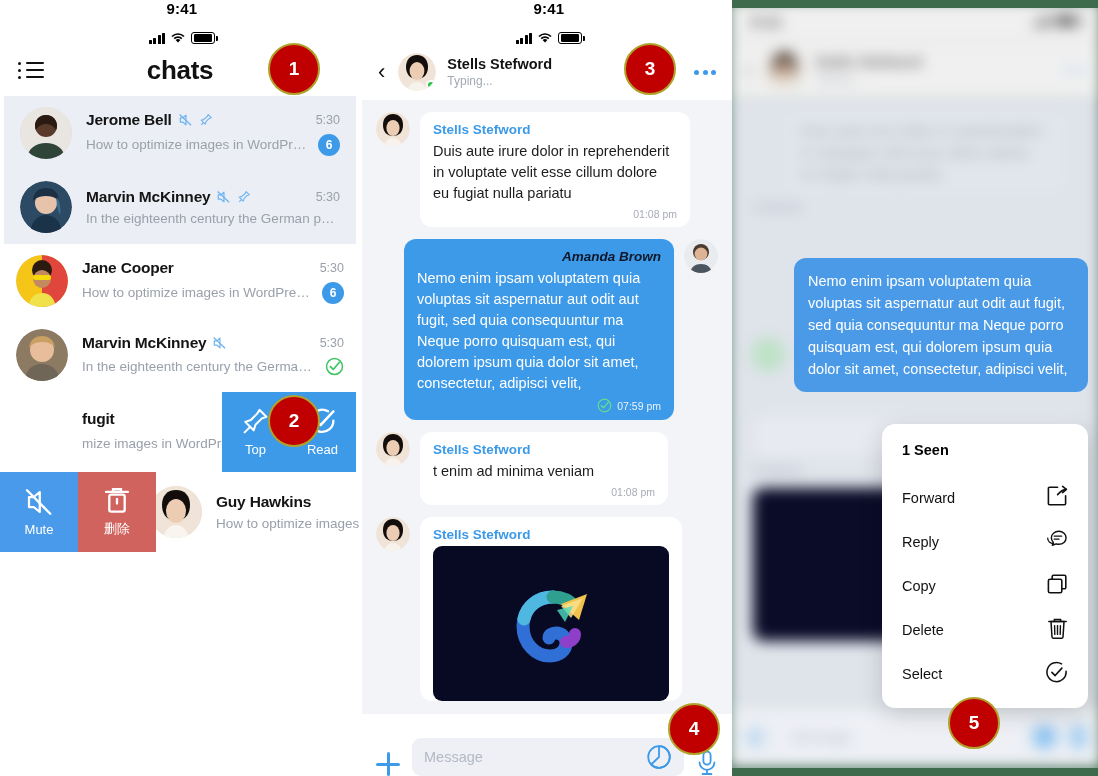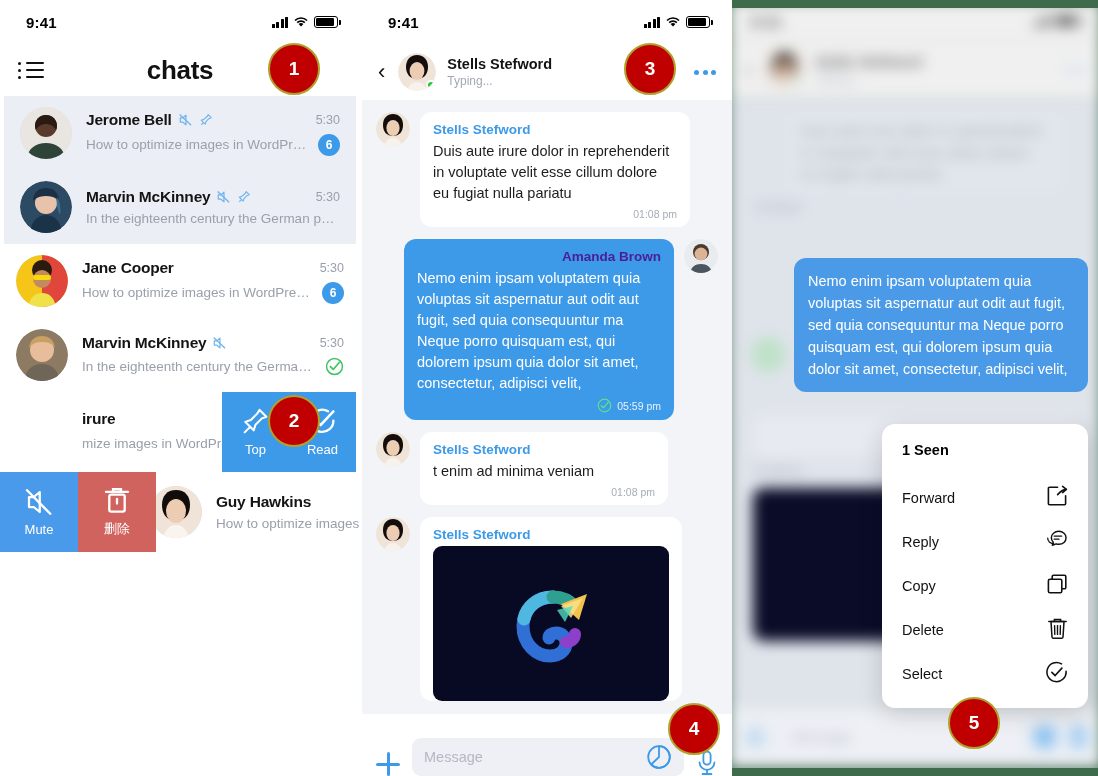--- a/index.html
+++ b/index.html
@@ -15,21 +15,21 @@
   
   .panel { position: absolute; top: 0; height: 776px; overflow: hidden; background: #fff; }
   #panel-left   { left: 0;   width: 360px; }
   #panel-mid    { left: 362px; width: 370px; }
   #panel-right  { left: 732px; width: 366px; background: #2f5d3f; }
 
   
   .statusbar {
     height: 44px; display: flex; align-items: center;
     justify-content: space-between; padding: 0 22px 0 26px;
-    font-size: 15px; font-weight: bold; color: #000;
+    font-size: 15px; font-weight: bold; color: #000; flex-direction: column;
   }
   .status-time { letter-spacing: .2px; font-size: 15px; }
   .status-right { display: flex; align-items: center; gap: 5px; }
   .sig { display: flex; align-items: flex-end; gap: 1.5px; height: 11px; }
   .sig i { display: block; width: 3px; background: #000; border-radius: .5px; }
   .sig i:nth-child(1){height:4px} .sig i:nth-child(2){height:6px}
   .sig i:nth-child(3){height:8.5px} .sig i:nth-child(4){height:11px}
   .batt { width: 24px; height: 12px; border: 1.6px solid #000; border-radius: 3px; position: relative; }
   .batt::after { content:""; position:absolute; right:-3.5px; top:3px; width:2px; height:5px; background:#000; border-radius:0 1px 1px 0;}
   .batt i { position:absolute; left:1.3px; top:1.3px; bottom:1.3px; width: 18px; background:#000; border-radius:1.2px;}
@@ -100,21 +100,21 @@
   .dots { margin-left:auto; display:flex; gap:3.5px; }
   .dots i { width:5px;height:5px;border-radius:50%;background:#3d9ae8;display:block;}
 
   .conv-body { background:#f2f4f8; height: calc(776px - 44px - 56px - 62px); padding: 12px 0 0; position:relative;}
   .msg { display:flex; gap:10px; padding: 0 14px 12px; align-items:flex-start;}
   .msg.out { justify-content:flex-end; }
   .m-av { width:34px;height:34px;border-radius:50%;overflow:hidden;flex:none;}
   .bubble { background:#fff; border-radius:12px; padding:10px 13px 7px; max-width:270px; }
   .bubble.blue { background:#3d9ae8; color:#fff; }
   .b-name { font-size:13.5px; color:#3d9ae8; font-weight:600; margin-bottom:4px;}
-  .bubble.blue .b-name { color:#4c1d95; text-align:right; font-weight:700;}
+  .bubble.blue .b-name { color:#0f172a; text-align:right; font-weight:700;font-style:italic;}
   .b-text { font-size:14.5px; line-height:21px; color:#1d1d1f; }
   .bubble.blue .b-text { color:#fff; }
   .b-meta { display:flex; align-items:center; justify-content:flex-end; gap:5px; margin-top:4px;}
   .b-time { font-size:10.5px; color:#a6acb7; }
   .bubble.blue .b-time { color:#e8f2fc; }
   .thumb { width:236px;height:155px;border-radius:9px;background:#080a24;margin-top:2px;
            display:flex;align-items:center;justify-content:center;overflow:hidden;}
 
   .composer { height:62px; display:flex; align-items:flex-end; gap:12px; padding:0 14px; background:#fff;}
   .plus { width:24px;height:24px;position:relative;flex:none;}
@@ -304,21 +304,21 @@
             </svg>
           </div>
         </div>
       </div>
 
       <div style="position:relative;height:80px;">
         <div class="peek-row">
           <div style="width:52px;flex:none;"></div>
           <div class="row-body">
             <div class="row-top">
-              <div class="row-name">irure</div>
+              <div class="row-name">fugit</div>
               <div class="row-time" style="margin-left:auto;margin-right:52px;">5:30</div>
             </div>
             <div class="row-bot">
               <div class="row-prev" style="flex:none;">mize images in WordPress...</div>
               <div class="badge wide">99+</div>
             </div>
           </div>
         </div>
         <div class="swipe-right">
           <div class="swipe-cell">
@@ -446,21 +446,21 @@
 
       <div class="msg out">
         <div class="bubble blue">
           <div class="b-name">Amanda Brown</div>
           <div class="b-text">Nemo enim ipsam voluptatem quia voluptas sit aspernatur aut odit aut fugit, sed quia consequuntur ma Neque porro quisquam est, qui dolorem ipsum quia dolor sit amet, consectetur, adipisci velit,</div>
           <div class="b-meta">
             <svg width="15" height="15" viewBox="0 0 22 22">
               <circle cx="11" cy="11" r="9.2" fill="none" stroke="#5de08a" stroke-width="1.8"></circle>
               <path d="M6.2 11.2 9.6 14.4 16.6 6" fill="none" stroke="#5de08a" stroke-width="2" stroke-linecap="round" stroke-linejoin="round"></path>
             </svg>
-            <div class="b-time">05:59 pm</div>
+            <div class="b-time">07:59 pm</div>
           </div>
         </div>
         <div class="m-av">
           <svg viewBox="0 0 34 34">
               <circle cx="17" cy="17" r="17" fill="#e9ecef"></circle>
               <circle cx="17" cy="13" r="8" fill="#4a3a2e"></circle>
               <circle cx="17" cy="15" r="6.4" fill="#dcb394"></circle>
               <path d="M6 34c1.2-6 5-9 11-9s9.8 3 11 9z" fill="#4a5560"></path>
             </svg>
         </div>

